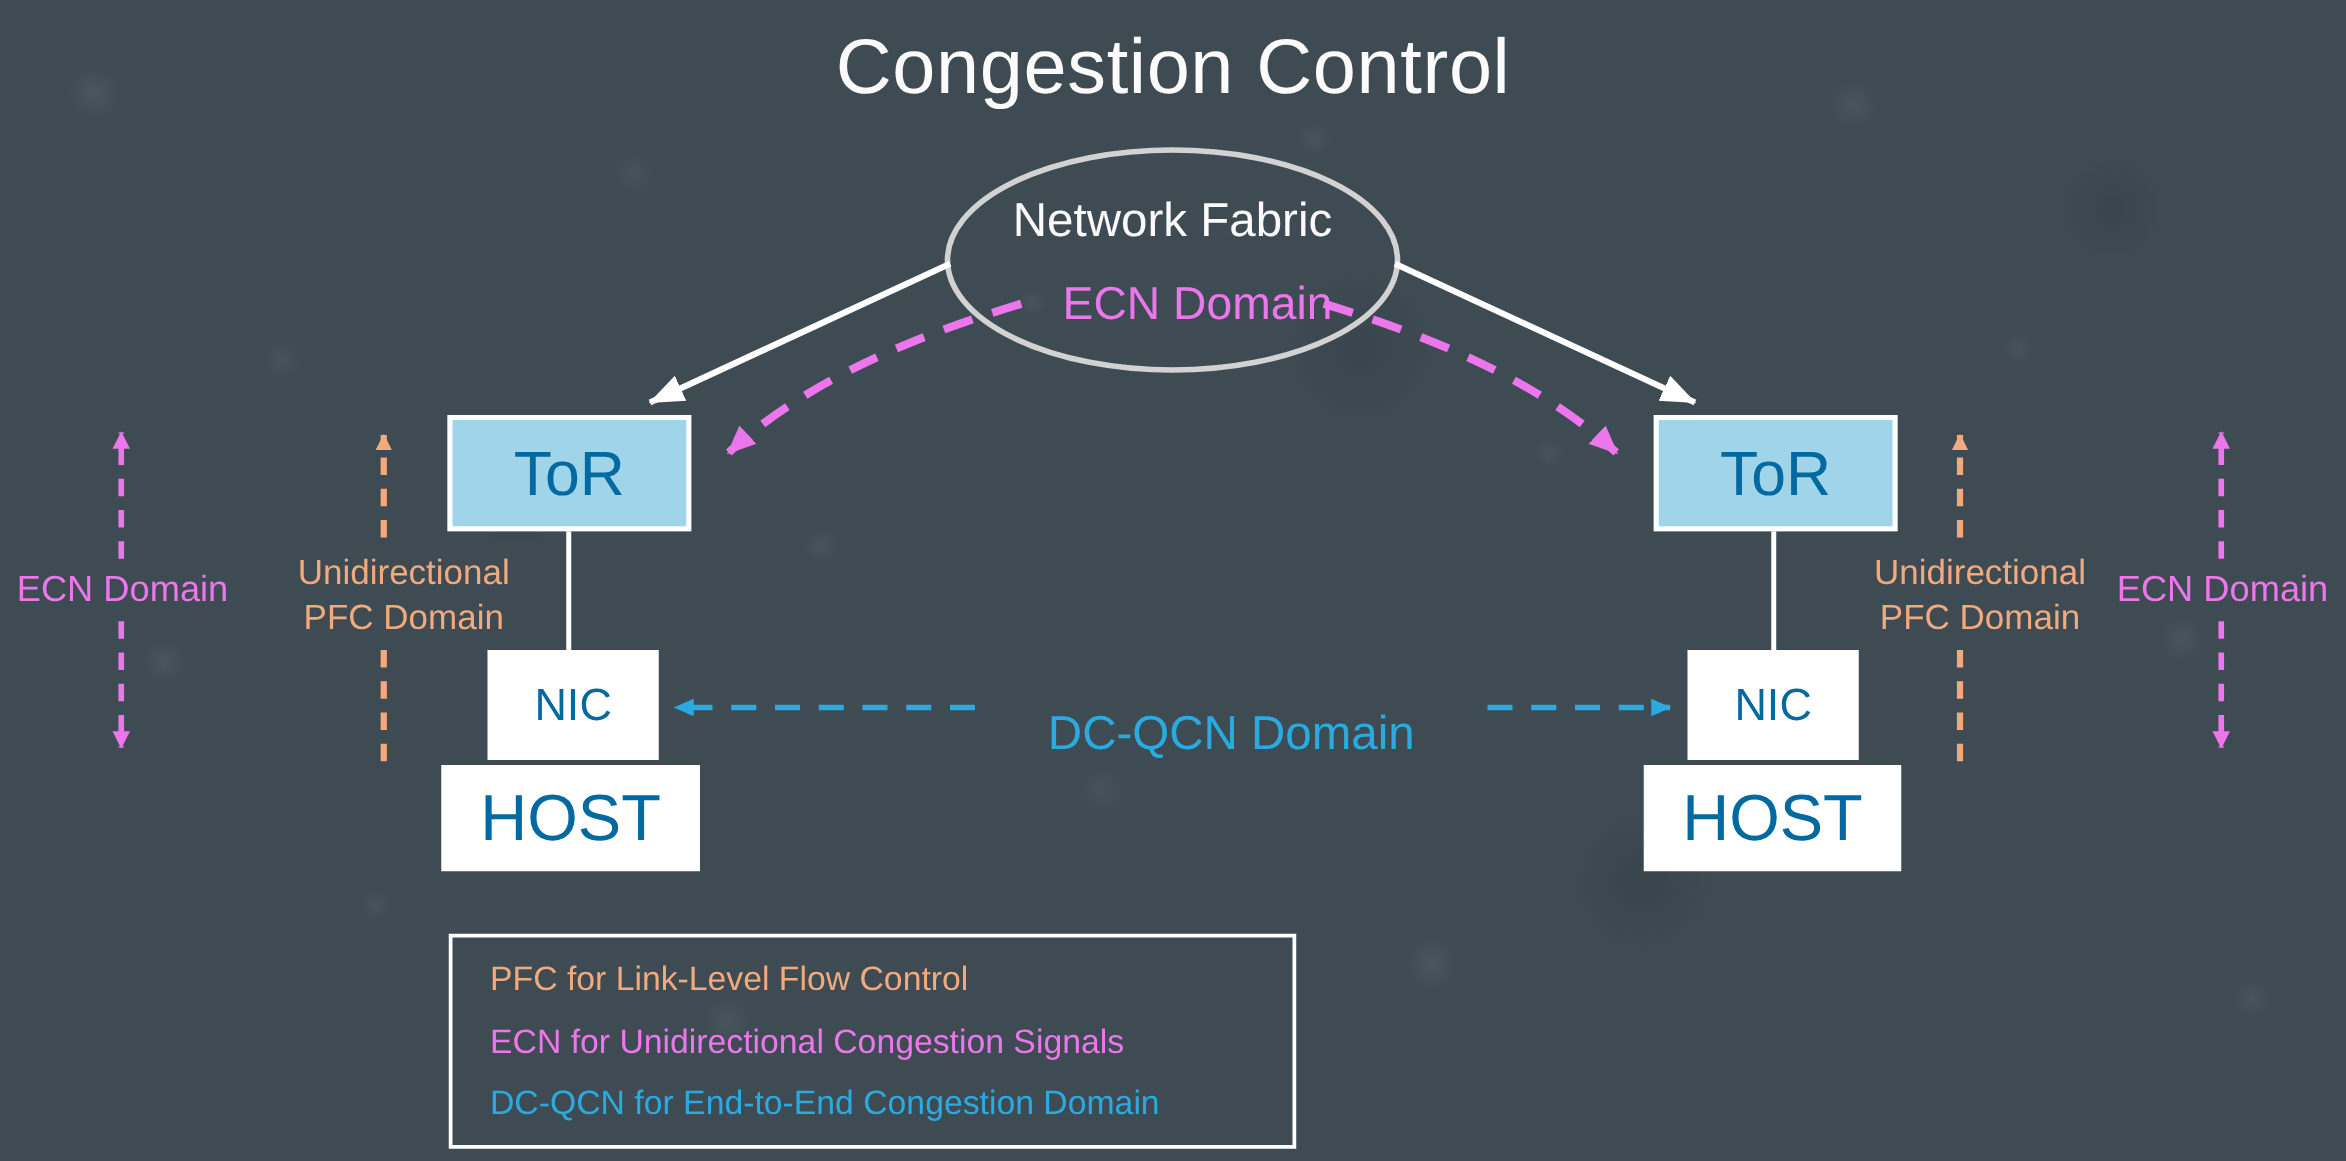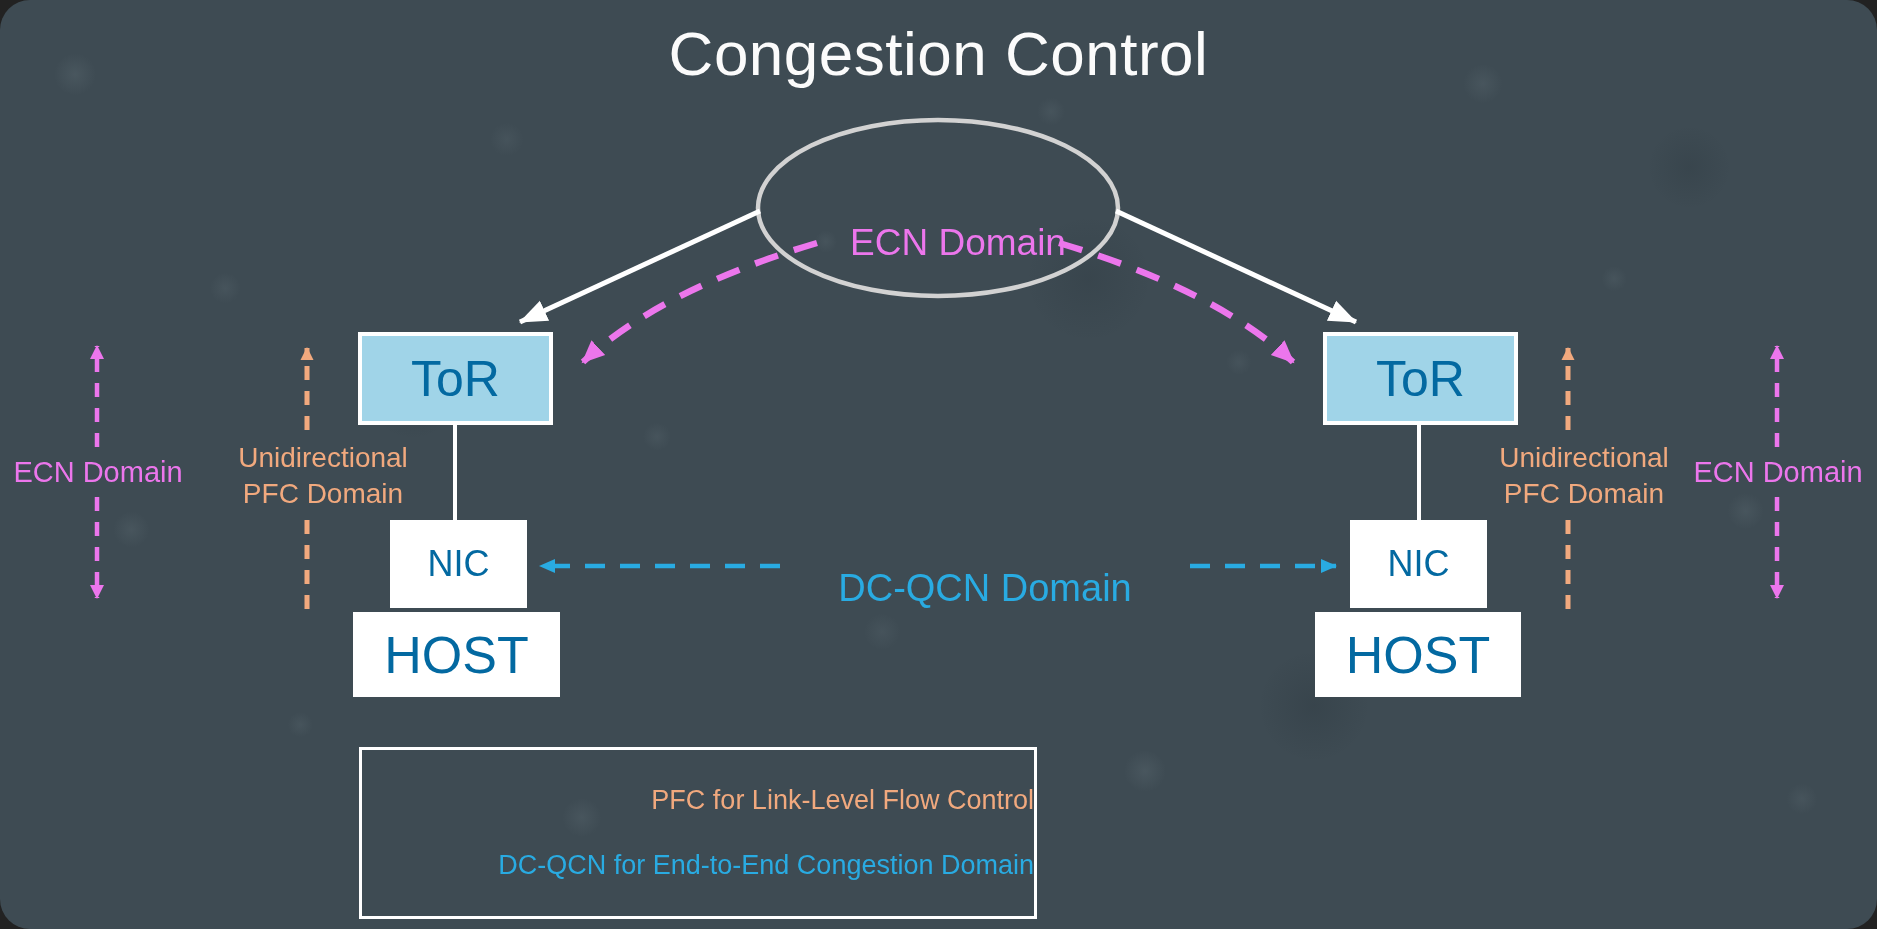--- a/index.html
+++ b/index.html
@@ -31,21 +31,20 @@
       radial-gradient(circle 18px at 66% 39%, rgba(170,188,194,.07), rgba(170,188,194,0) 70%),
       radial-gradient(circle 24px at 74% 62%, rgba(170,188,194,.08), rgba(170,188,194,0) 70%),
       radial-gradient(circle 28px at 79% 9%, rgba(170,188,194,.09), rgba(170,188,194,0) 70%),
       radial-gradient(circle 18px at 86% 30%, rgba(170,188,194,.08), rgba(170,188,194,0) 70%),
       radial-gradient(circle 26px at 93% 55%, rgba(170,188,194,.09), rgba(170,188,194,0) 70%),
       radial-gradient(circle 22px at 96% 86%, rgba(170,188,194,.08), rgba(170,188,194,0) 70%),
       radial-gradient(circle 70px at 22% 42%, rgba(18,28,34,.14), rgba(18,28,34,0) 70%),
       radial-gradient(circle 90px at 58% 30%, rgba(18,28,34,.12), rgba(18,28,34,0) 70%),
       radial-gradient(circle 80px at 70% 76%, rgba(18,28,34,.14), rgba(18,28,34,0) 70%),
       radial-gradient(circle 60px at 90% 18%, rgba(18,28,34,.12), rgba(18,28,34,0) 70%);
-    border-radius: 30px;
   }
   .abs{position:absolute;}
   svg.overlay{position:absolute;left:0;top:0;width:1877px;height:929px;pointer-events:none;}
 
   .title{
     left:0;top:18px;width:100%;text-align:center;
     color:#FBFBFB;font-size:62px;letter-spacing:.5px;
   }
   .lbl{white-space:nowrap;transform:translate(-50%,-50%);text-align:center;}
   .fabric-label{color:#FAFAFA;font-size:38px;}
@@ -63,21 +62,20 @@
   }
   .tor{background:var(--tor_fill);border:4px solid #FFFFFF;font-size:50px;}
   .nic{font-size:36px;}
   .host{font-size:52px;}
 
   .legend{
     position:absolute;left:359px;top:747px;width:678px;height:172px;
     border:3px solid #FFFFFF;box-sizing:border-box;
     display:flex;flex-direction:column;justify-content:space-evenly;
     padding-left:30px;
-    align-items:flex-end;
   }
   .legend-item{font-size:27px;white-space:nowrap;}
 
   
   .s-white{stroke:var(--line_white);}
   .s-mag{stroke:var(--magenta);}
   .s-org{stroke:var(--orange);}
   .s-blue{stroke:var(--blue);}
   .s-ellipse{stroke:var(--ellipse_stroke);}
   #hw path{fill:var(--line_white);}
@@ -131,20 +129,21 @@
 
     <line class="s-org" x1="307" y1="430" x2="307" y2="348" stroke-width="5" stroke-dasharray="14 11" marker-end="url(#ho)"></line>
     <line class="s-org" x1="307" y1="520" x2="307" y2="614" stroke-width="5" stroke-dasharray="14 11"></line>
 
     <line class="s-org" x1="1568" y1="430" x2="1568" y2="348" stroke-width="5" stroke-dasharray="14 11" marker-end="url(#ho)"></line>
     <line class="s-org" x1="1568" y1="520" x2="1568" y2="614" stroke-width="5" stroke-dasharray="14 11"></line>
   </svg>
 
   <div class="abs title">Congestion Control</div>
 
+  <div class="abs lbl fabric-label" style="left:938px;top:177px;">Network Fabric</div>
   <div class="abs lbl fabric-sub" style="left:958px;top:243px;">ECN Domain</div>
 
   <div class="node tor" style="left:358px;top:332px;width:195px;height:93px;">
     <span>ToR</span>
   </div>
   <div class="node tor" style="left:1323px;top:332px;width:195px;height:93px;">
     <span>ToR</span>
   </div>
 
   <div class="node nic" style="left:390px;top:520px;width:137px;height:88px;">
@@ -170,16 +169,17 @@
   </div>
   <div class="abs lbl pfc-label c-orange" style="left:1568px;top:476px;">
     <div>Unidirectional</div>
     <div>PFC Domain</div>
   </div>
 
   <div class="abs lbl dcqcn-label c-blue" style="left:985px;top:566px;">DC-QCN Domain</div>
 
   <div class="legend">
     <div class="legend-item c-orange">PFC for Link-Level Flow Control</div>
+    <div class="legend-item c-magenta">ECN for Unidirectional Congestion Signals</div>
     <div class="legend-item c-blue">DC-QCN for End-to-End Congestion Domain</div>
   </div>
 
 </div>
 
 </body></html>

